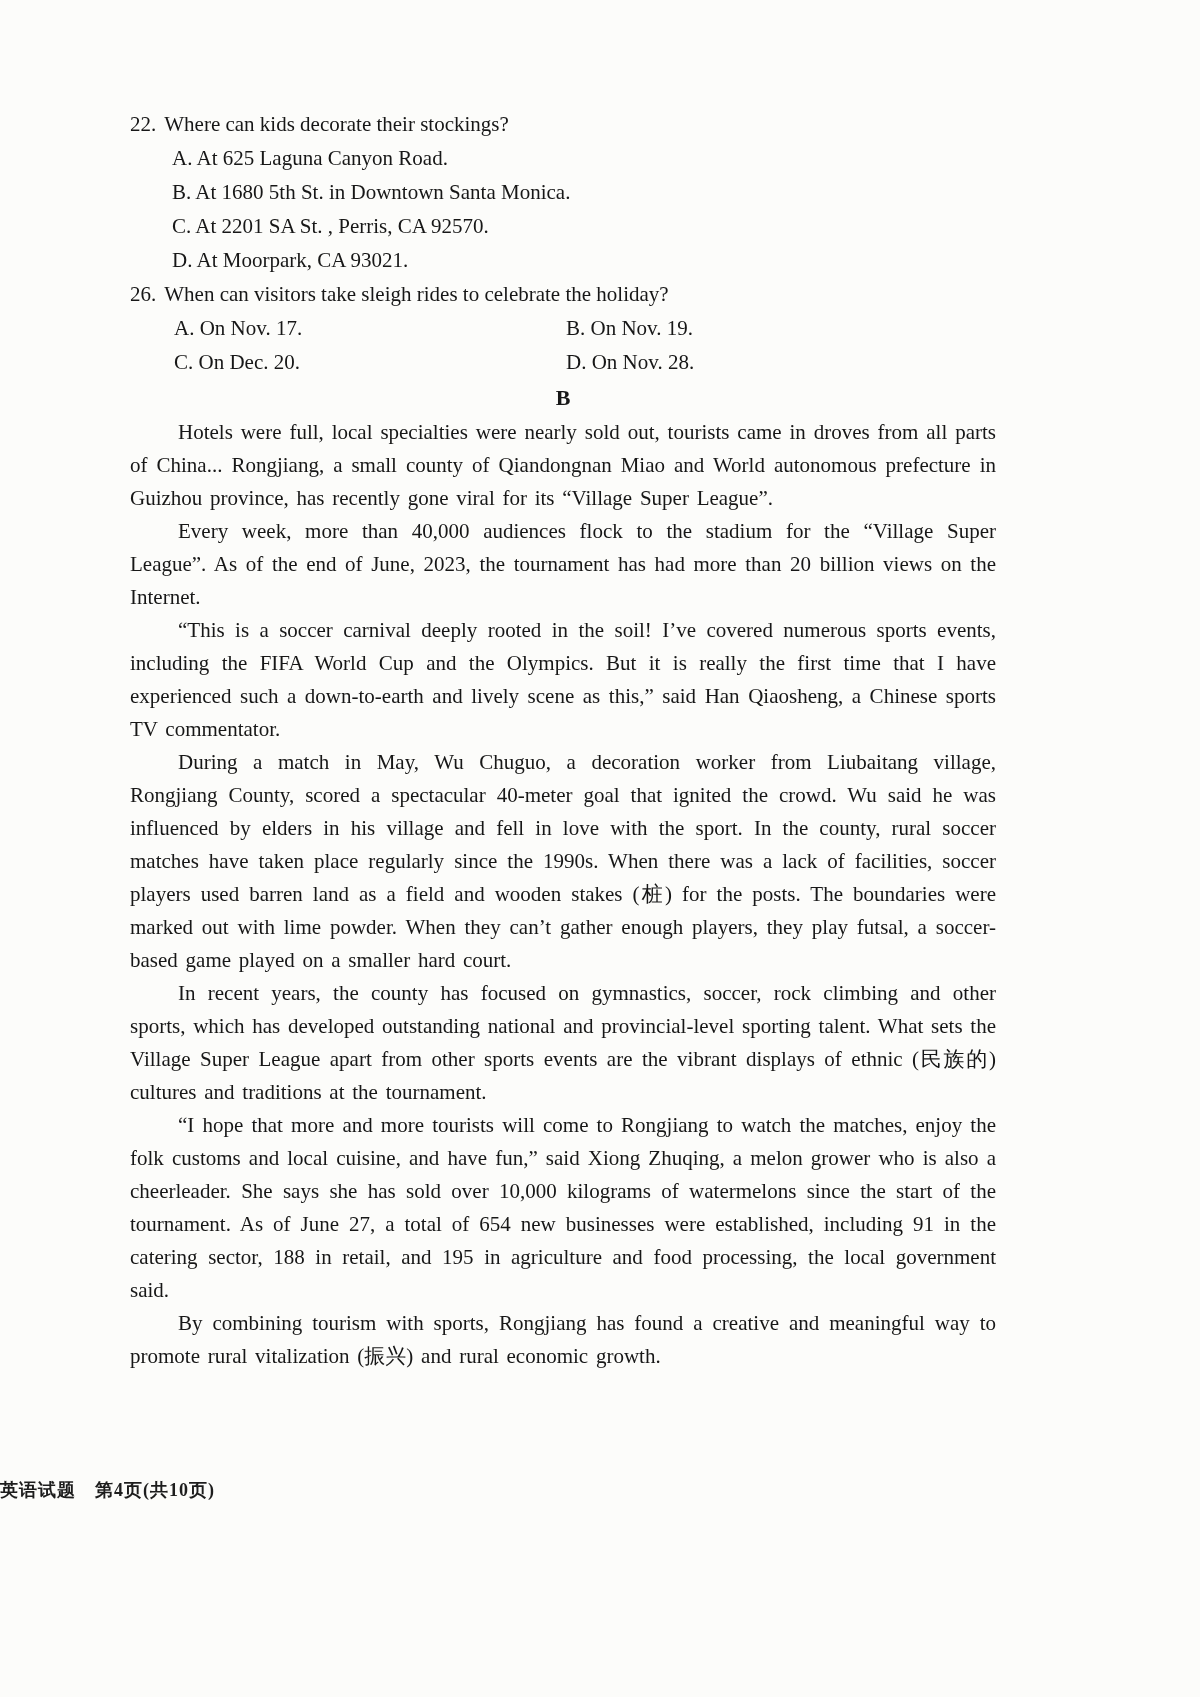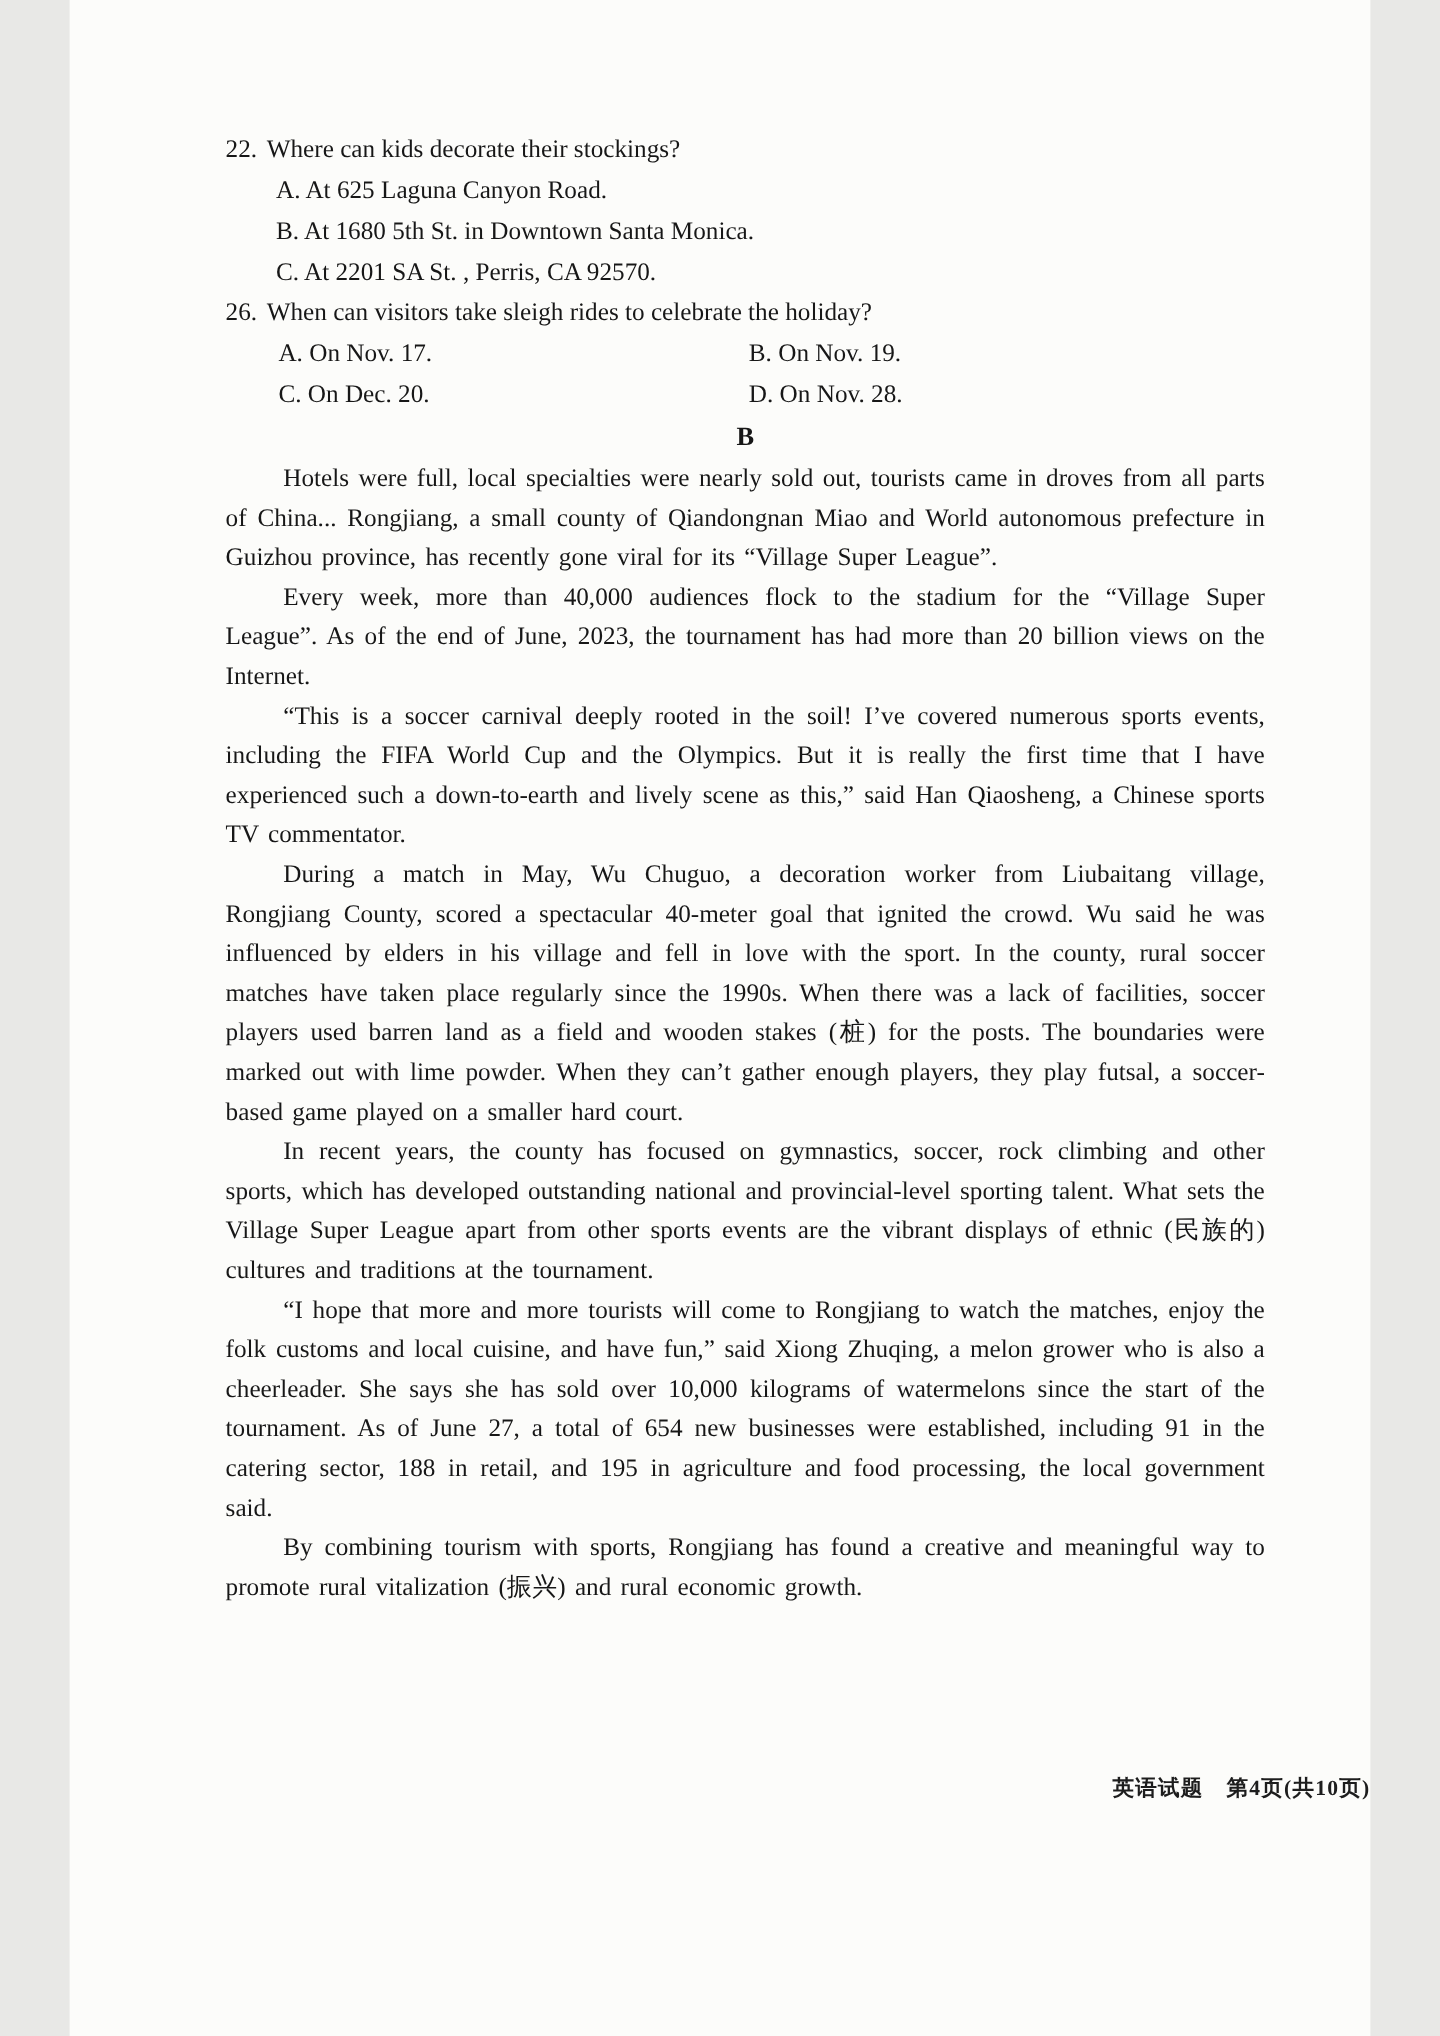--- a/index.html
+++ b/index.html
@@ -2,21 +2,21 @@
 <html><head>
 <meta charset="utf-8">
 <style>
   html, body {
     margin: 0;
     padding: 0;
     background: #e8e8e6;
   }
   .sheet {
     position: relative;
-    width: 1084px;
+    width: 1200px;
     height: 1697px;
     margin: 0 auto;
     background: #fcfcfa;
     color: #171717;
     font-family: "Liberation Serif", "DejaVu Serif", serif;
     overflow: hidden;
   }
   .content {
     position: absolute;
     left: 130px;
@@ -61,21 +61,21 @@
     margin: 0;
     text-indent: 48px;
     text-align: justify;
     word-spacing: 2.5px;
   }
   .footer {
     position: absolute;
     left: 0;
     right: 0;
     top: 1478px;
-    text-align: right;
+    text-align: left;
     font-size: 18px;
     font-weight: 600;
     letter-spacing: 1px;
     color: #1d1d1d;
   }
 </style>
 </head>
 <body>
 
 <div class="sheet">
@@ -83,20 +83,21 @@
 
     <div class="question">
       <div class="q-line">
         <span class="q-num">22.</span>
         <span class="q-text">Where can kids decorate their stockings?</span>
       </div>
       <div class="options">
         <div class="option">A. At 625 Laguna Canyon Road.</div>
         <div class="option">B. At 1680 5th St. in Downtown Santa Monica.</div>
         <div class="option">C. At 2201 SA St. , Perris, CA 92570.</div>
+        <div class="option">D. At Moorpark, CA 93021.</div>
       </div>
     </div>
 
     <div class="question">
       <div class="q-line">
         <span class="q-num">26.</span>
         <span class="q-text">When can visitors take sleigh rides to celebrate the holiday?</span>
       </div>
       <div class="options-grid">
         <div class="option">A. On Nov. 17.</div>

